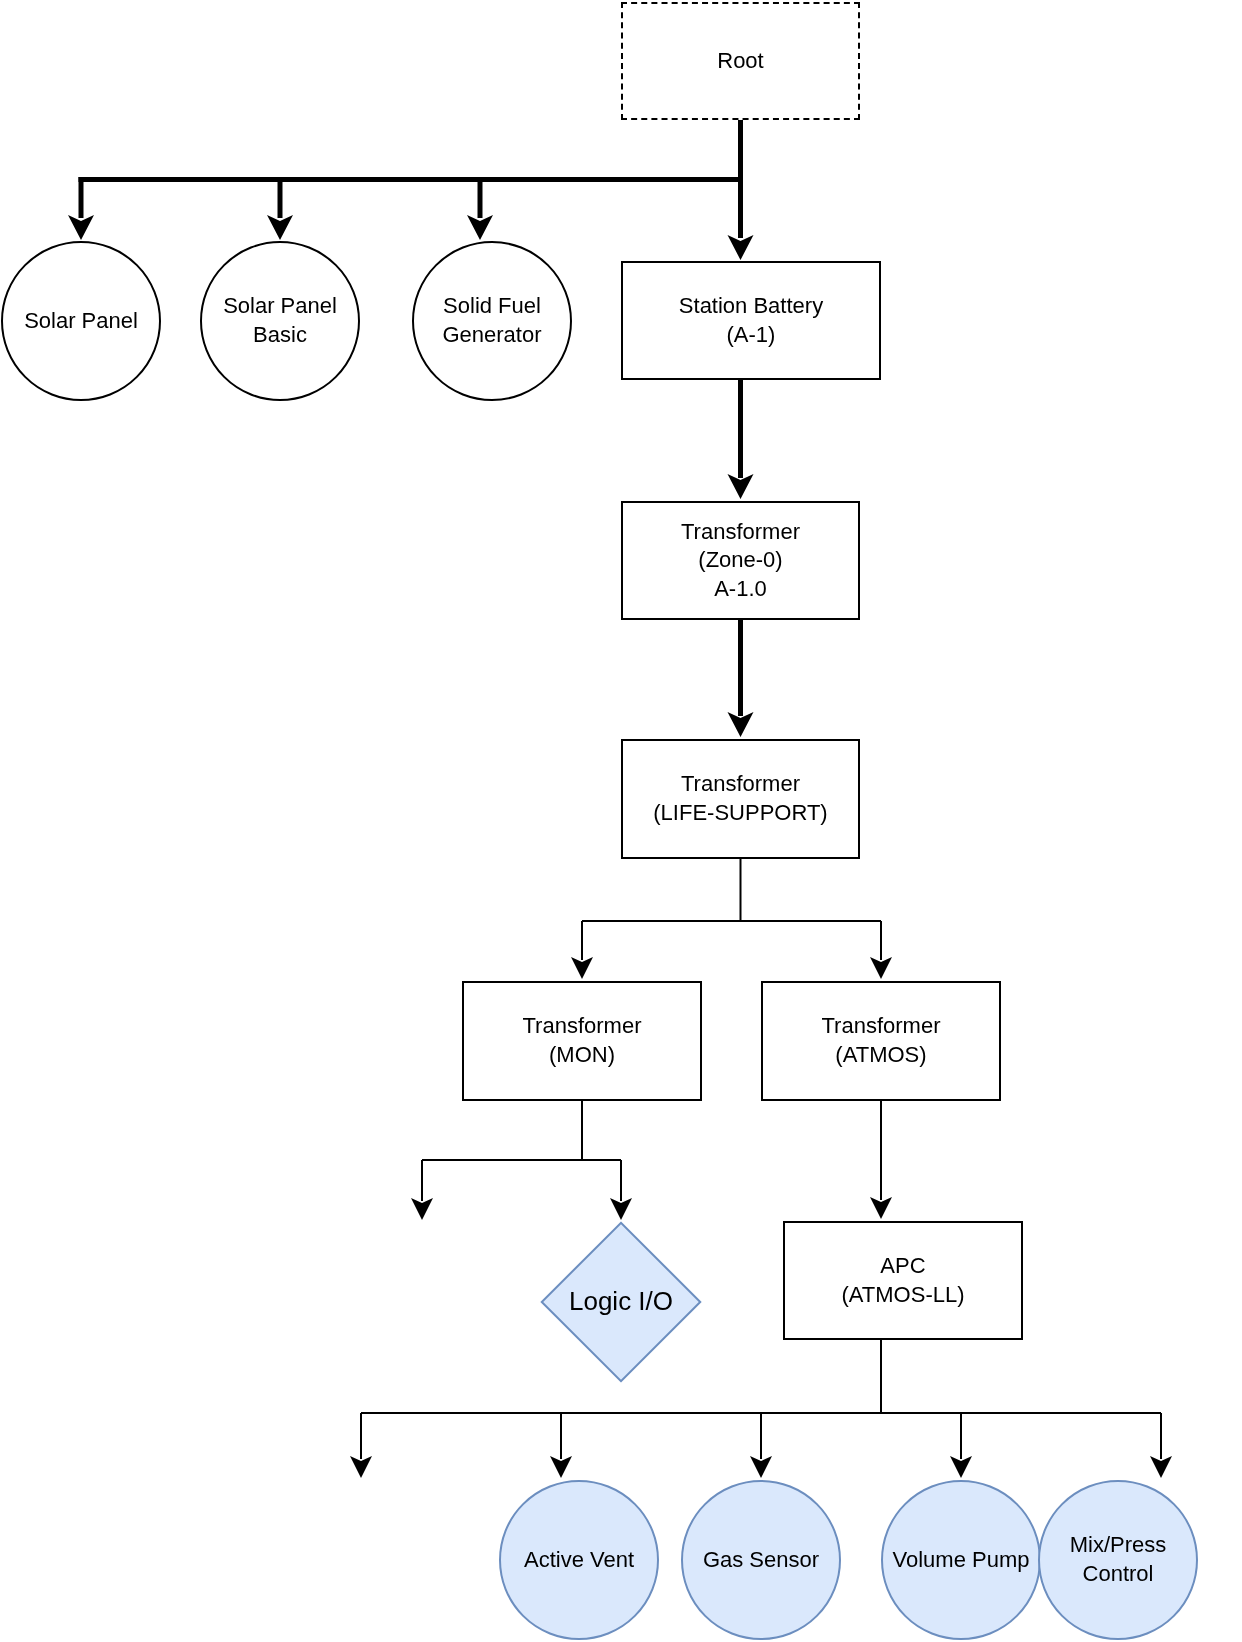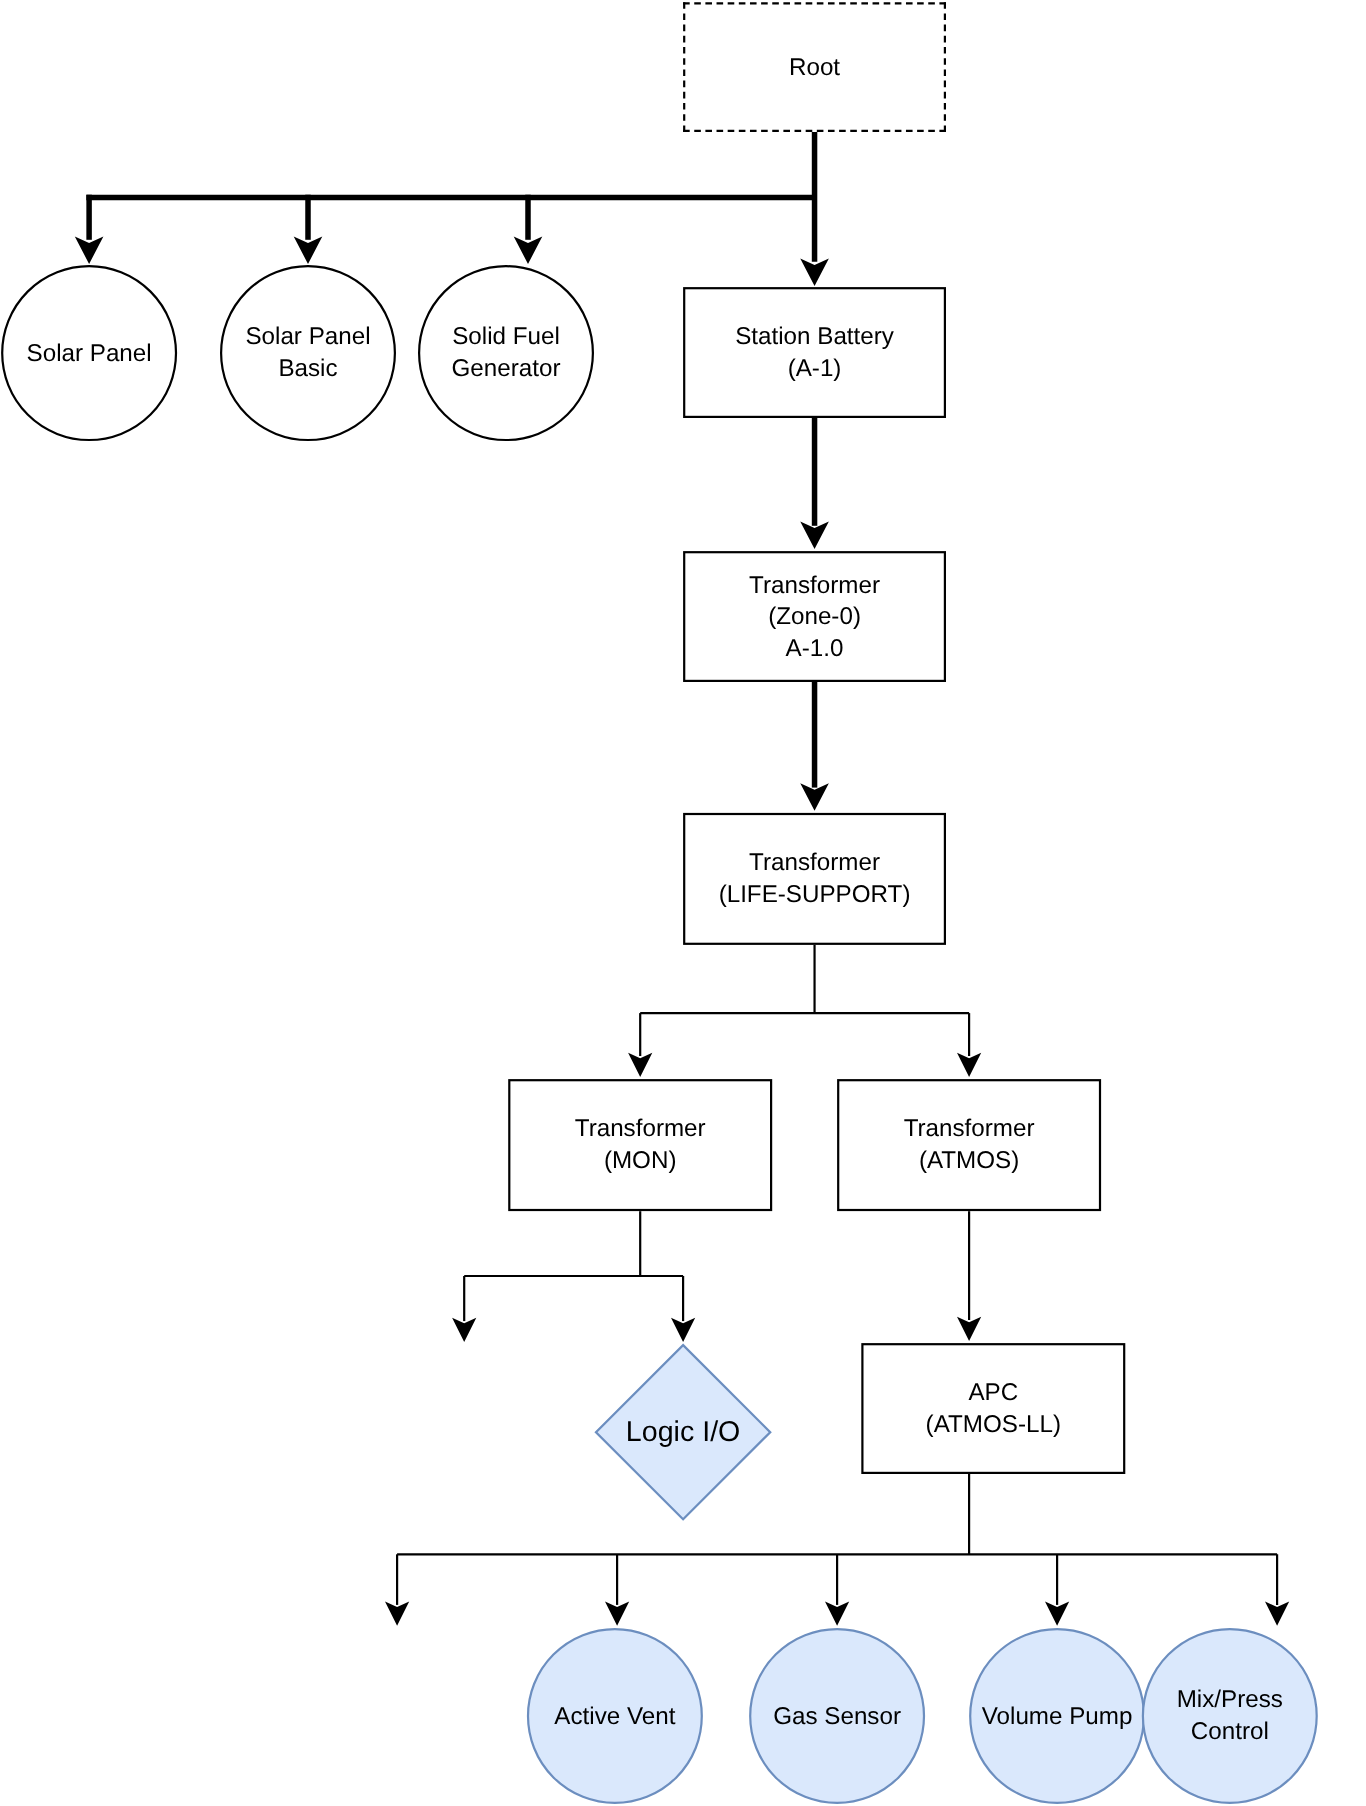--- a/index.html
+++ b/index.html
@@ -137,26 +137,26 @@
 
   <div class="node circle" style="left:1px; top:241px; width:160px; height:160px;">
     <span>Solar Panel</span>
   </div>
 
   <div class="node circle" style="left:200px; top:241px; width:160px; height:160px;">
     <span>Solar Panel
 Basic</span>
   </div>
 
-  <div class="node circle" style="left:380px; top:241px; width:160px; height:160px;">
+  <div class="node circle" style="left:412px; top:241px; width:160px; height:160px;">
     <span>Solid Fuel
 Generator</span>
   </div>
 
-  <div class="node rect" style="left:621px; top:261px; width:239px; height:119px;">
+  <div class="node rect" style="left:621px; top:261px; width:260px; height:119px;">
     <span>Station Battery
 (A-1)</span>
   </div>
 
   <div class="node rect" style="left:621px; top:501px; width:239px; height:119px;">
     <span>Transformer
 (Zone-0)
 A-1.0</span>
   </div>
 
@@ -180,21 +180,21 @@
     <div class="diamond-shape"></div>
     <div class="diamond-label">Logic I/O</div>
   </div>
 
   <div class="node rect" style="left:783px; top:1221px; width:240px; height:119px;">
     <span>APC
 (ATMOS-LL)</span>
   </div>
 
 
-  <div class="node circle blue" style="left:479px; top:1480px; width:160px; height:160px;">
+  <div class="node circle blue" style="left:499px; top:1480px; width:160px; height:160px;">
     <span>Active Vent</span>
   </div>
 
   <div class="node circle blue" style="left:881px; top:1480px; width:160px; height:160px;">
     <span>Volume Pump</span>
   </div>
 
   <div class="node circle blue" style="left:681px; top:1480px; width:160px; height:160px;">
     <span>Gas Sensor</span>
   </div>

